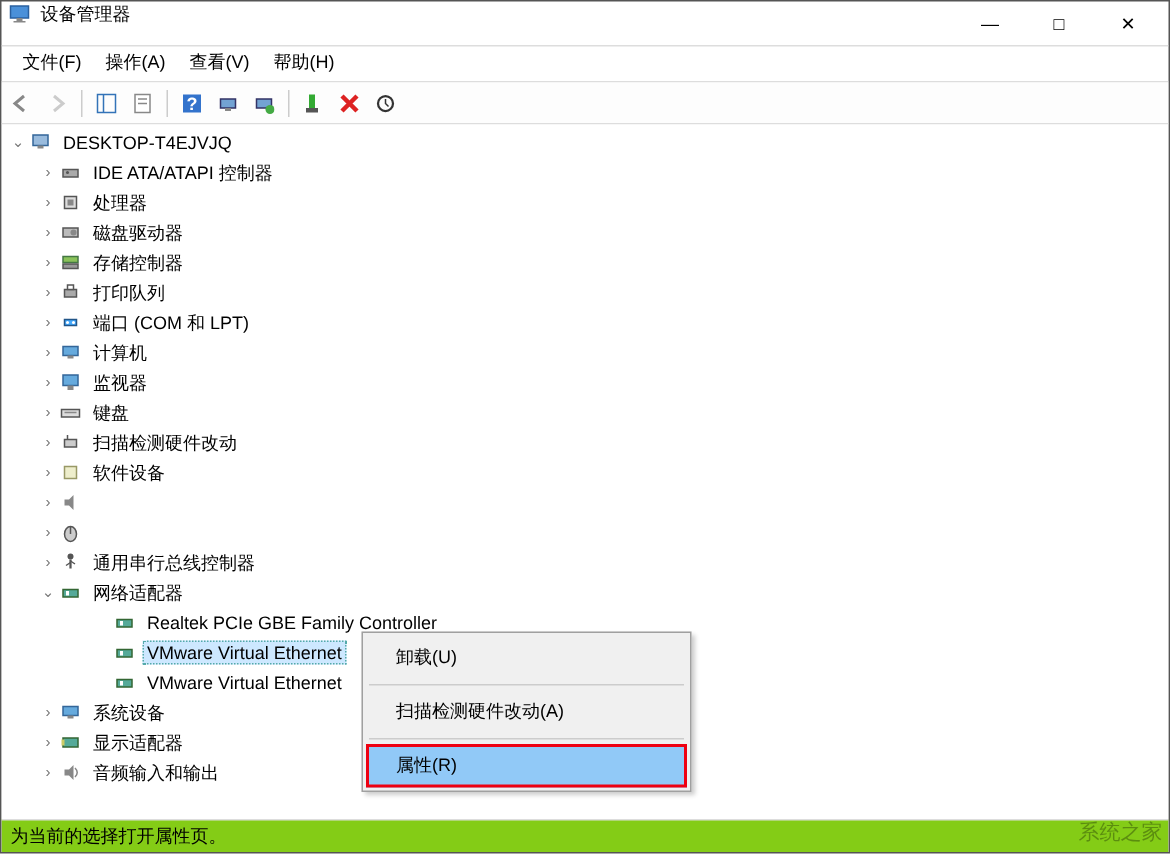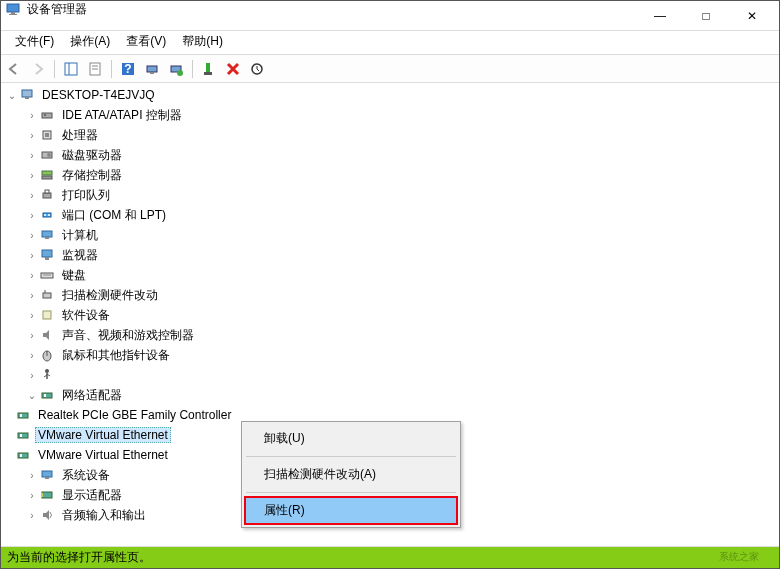--- a/index.html
+++ b/index.html
@@ -15,27 +15,27 @@
     .tool-btn { width: 22px; height: 22px; border: 1px solid transparent; display: flex; align-items: center; justify-content: center; cursor: pointer; }
     .tool-sep { width: 1px; height: 18px; background: #ccc; margin: 0 3px; }
     .tree-area { height: calc(100% - 30px - 24px - 28px - 22px); overflow: auto; padding: 2px 0; background: #fff; }
     .tree-node { display: flex; align-items: center; height: 20px; white-space: nowrap; cursor: pointer; }
     .tree-node .arrow { width: 14px; text-align: center; color: #777; font-size: 10px; }
     .tree-node .nic { width: 16px; height: 16px; margin-right: 4px; display: inline-flex; align-items: center; justify-content: center; }
     .tree-node .lbl { padding: 1px 3px; }
     .tree-node.selected .lbl { background: #cde8ff; border: 1px dotted #5aa; padding: 0 2px; }
     .depth-0 { padding-left: 4px; }
     .depth-1 { padding-left: 24px; }
-    .depth-2 { }
+    .depth-2 { padding-left: 60px; }
     .context-menu { position: absolute; background: #f0f0f0; border: 1px solid #a0a0a0; box-shadow: 2px 2px 3px rgba(0,0,0,0.2); min-width: 220px; padding: 2px; }
     .ctx-item { padding: 6px 20px; cursor: pointer; }
     .ctx-item.highlighted { background: #91c9f7; border: 2px solid #e01; padding: 4px 18px; }
     .ctx-sep { height: 1px; background: #ccc; margin: 3px 2px; }
     .statusbar { height: 22px; border-top: 1px solid #ddd; display: flex; align-items: center; padding: 0 6px; background: #84cc16; position: absolute; bottom: 0; left: 0; right: 0; }
-    .watermark { position: absolute; bottom: 4px; right: 20px; opacity: 0.3; pointer-events:none; font-size:10px; }
+    .watermark { position: absolute; bottom: 4px; right: 4px; opacity: 0.3; pointer-events:none; font-size:14px; }
     svg { display: block; }
   </style>
 </head>
 <body>
 
 <div class="titlebar">
   <span class="title-icon">
     <svg width="16" height="16">
         <rect x="2" y="3" width="12" height="8" fill="#4a90d9" stroke="#2a60a0"></rect>
         <rect x="6" y="11" width="4" height="2" fill="#888"></rect>
@@ -242,41 +242,40 @@
       </span>
       <span class="lbl">软件设备</span>
     </div>
   <div class="tree-node depth-1">
       <span class="arrow">›</span>
       <span class="nic">
         <svg width="14" height="14">
           <path d="M3 5 L6 5 L9 2 L9 12 L6 9 L3 9 Z" fill="#888"></path>
         </svg>
       </span>
-      <span class="lbl">声音、视频和游戏控制器</span>
     </div>
   <div class="tree-node depth-1">
       <span class="arrow">›</span>
       <span class="nic">
         <svg width="14" height="14">
           <ellipse cx="7" cy="8" rx="4" ry="5" fill="#ccc" stroke="#555"></ellipse>
           <line x1="7" y1="3" x2="7" y2="8" stroke="#555"></line>
         </svg>
       </span>
-      <span class="lbl">鼠标和其他指针设备</span>
     </div>
   <div class="tree-node depth-1">
       <span class="arrow">›</span>
       <span class="nic">
         <svg width="14" height="14">
           <circle cx="7" cy="3" r="2" fill="#555"></circle>
           <line x1="7" y1="5" x2="7" y2="11" stroke="#555" stroke-width="1.5"></line>
           <path d="M7 7 L4 9 M7 6 L10 8" stroke="#555"></path>
         </svg>
       </span>
+      <span class="lbl">通用串行总线控制器</span>
     </div>
   <div class="tree-node depth-1">
       <span class="arrow">⌄</span>
       <span class="nic">
         <svg width="14" height="14">
           <rect x="2" y="5" width="10" height="5" fill="#5a9" stroke="#363"></rect>
           <rect x="4" y="6" width="2" height="3" fill="#fff"></rect>
         </svg>
       </span>
       <span class="lbl">网络适配器</span>

